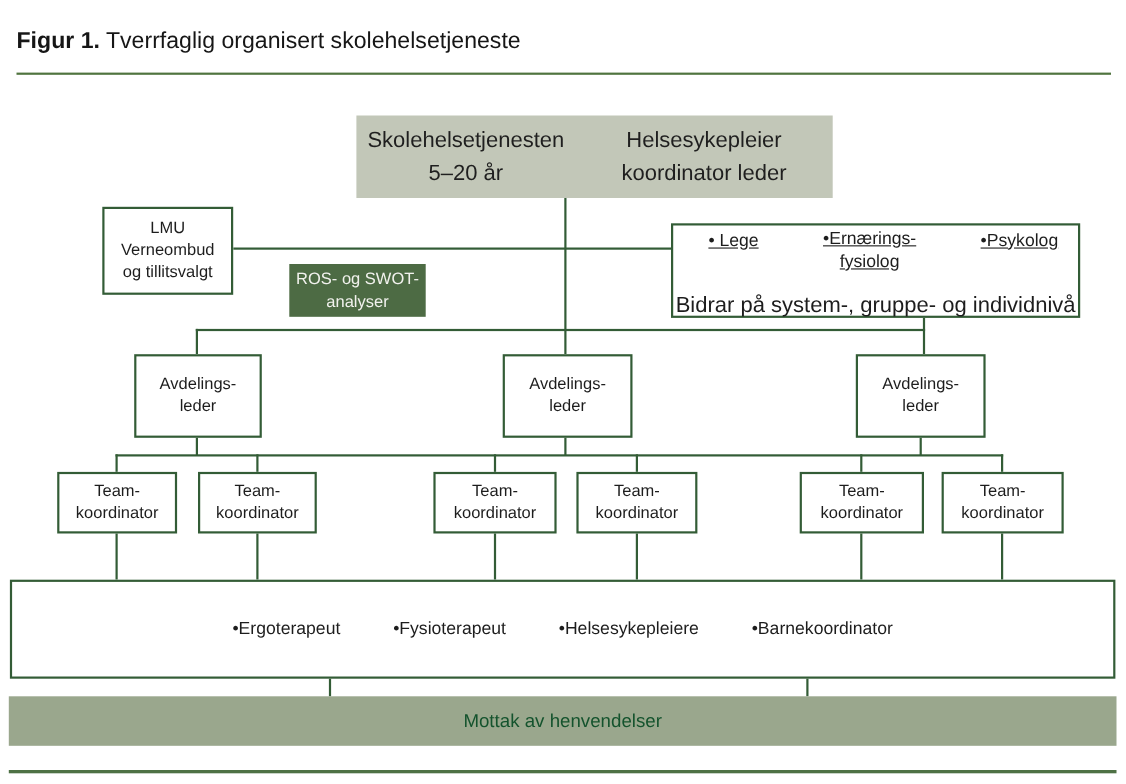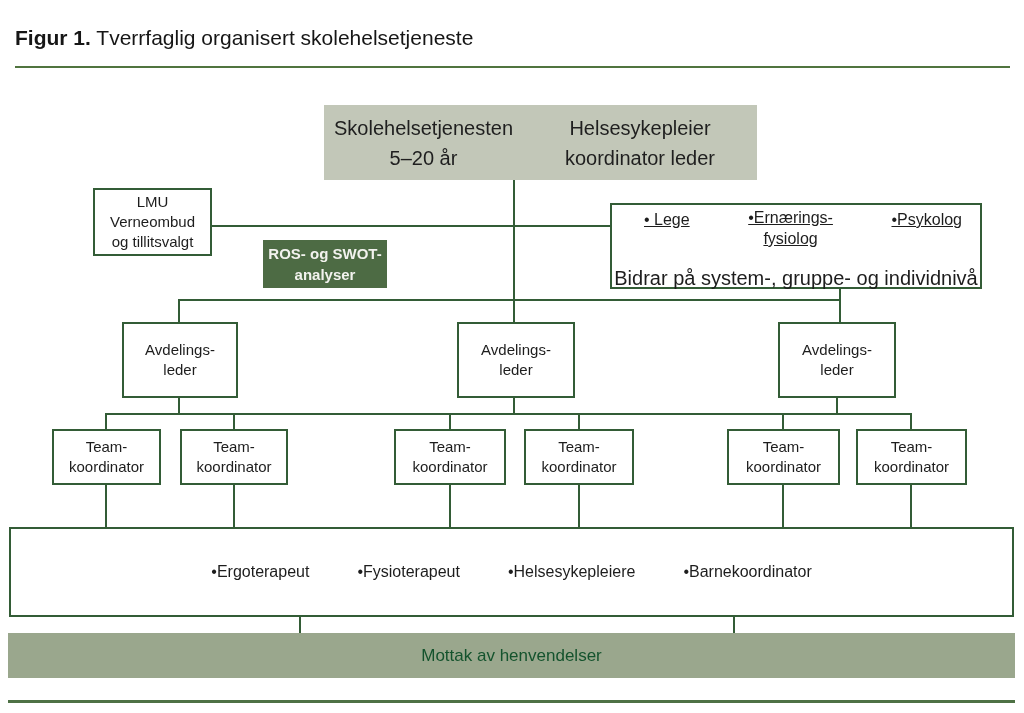--- a/index.html
+++ b/index.html
@@ -16,21 +16,21 @@
     text-align:center;font-size:15px;line-height:1.35;color:#1d1d1d;
   }
   .topbox{
     position:absolute;left:300px;top:105px;width:433px;height:75px;background:#c2c7b8;
     display:flex;flex-direction:row;align-items:center;justify-content:center;
     font-size:20px;line-height:1.5;color:#1f1f1f;text-align:center;box-sizing:border-box;margin-left:24px;
   }
   .rosbox{
     position:absolute;left:263px;top:240px;width:124px;height:48px;background:#4d6b44;
     color:#f2f2ee;display:flex;flex-direction:column;align-items:center;justify-content:center;
-    font-size:15px;line-height:1.4;text-align:center;box-sizing:border-box;font-weight:bold;
+    font-size:15px;line-height:1.4;text-align:center;box-sizing:border-box;
   }
   .specbox{
     position:absolute;left:610px;top:203px;width:372px;height:86px;background:#fff;
     border:2px solid #335c36;box-sizing:border-box;font-size:16px;color:#1d1d1d;
   }
   .specrow{display:flex;justify-content:space-between;align-items:flex-start;padding:6px 18px 0 32px;text-decoration:underline;}
   .specrow .mid{text-align:center;line-height:1.3;margin-top:-3px;}
   .specnote{text-align:center;margin-top:17px;font-size:20px;}
   .widebox{
     position:absolute;left:9px;top:527px;width:1005px;height:90px;background:#fff;
@@ -58,21 +58,21 @@
     <div>Skolehelsetjenesten 5–20 år</div>
     <div>Helsesykepleier koordinator leder</div>
   </div>
 
   <div class="vline" style="left:513px;top:180px;width:2px;height:142px;"></div>
   <div class="hline" style="left:212px;top:225px;width:398px;height:2px;"></div>
   <div class="hline" style="left:178px;top:299px;width:663px;height:2px;"></div>
   <div class="vline" style="left:178px;top:299px;width:2px;height:23px;"></div>
   <div class="vline" style="left:839px;top:288px;width:2px;height:34px;"></div>
 
-  <div class="box" style="left:93px;top:188px;width:119px;height:68px;">
+  <div class="box" style="left:93px;top:188px;width:119px;height:80px;">
     <div>LMU</div>
     <div>Verneombud</div>
     <div>og tillitsvalgt</div>
   </div>
 
   <div class="rosbox">
     <div>ROS- og SWOT-</div>
     <div>analyser</div>
   </div>
 

